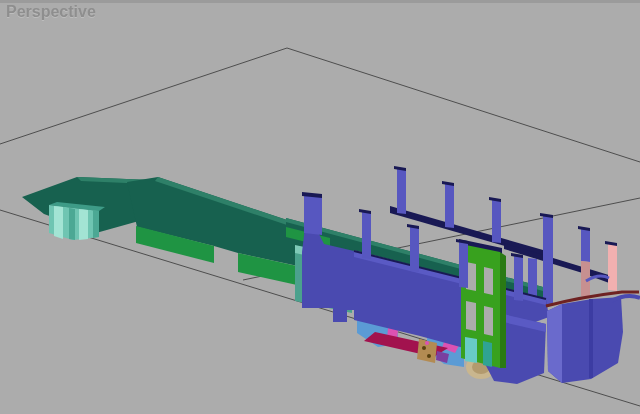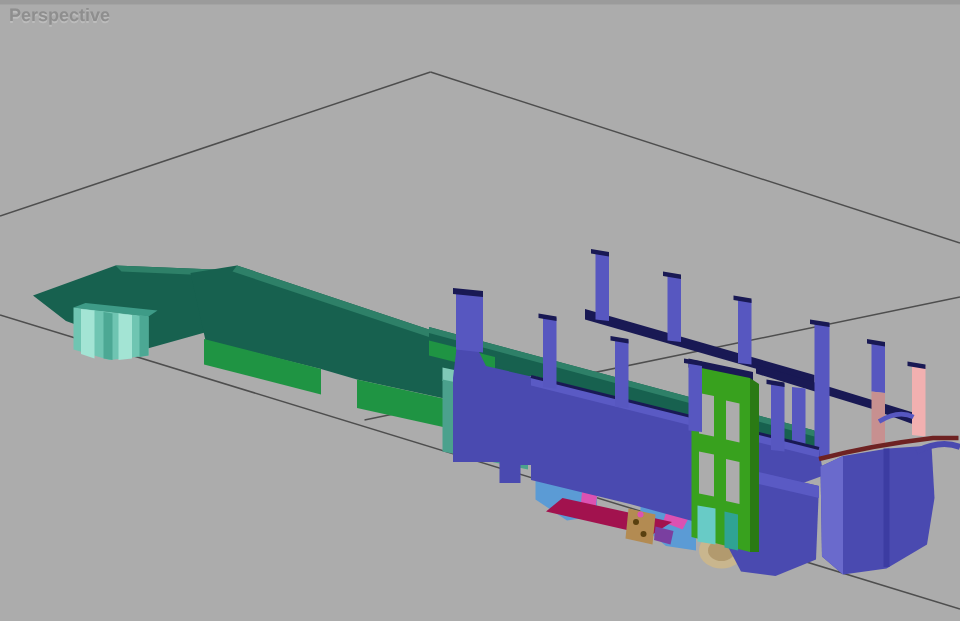--- a/index.html
+++ b/index.html
@@ -1,19 +1,19 @@
 <!DOCTYPE html>
 <html style="--c-background: #acacac; --c-frame_top: #9b9b9b; --c-label_text: #8e8e8e; --c-grid_line: #4e4e4e; --c-deck_teal: #17614f; --c-deck_teal_light: #2e8068; --c-deck_green: #1f9443; --c-bumper_top: #3e9b87; --c-bumper_light: #a3e4d4; --c-bumper_mid: #6fc5b2; --c-bumper_dark: #4ca894; --c-channel_light: #7fc9b7; --c-channel_teal: #4ba18d; --c-channel_shadow: #173f38; --c-channel_inner: #2e8a78; --c-edge_navy: #191954; --c-post_blue: #5757c0; --c-body_blue: #4a4ab0; --c-body_blue_light: #6a6acc; --c-body_blue_stripe: #5a5ac4; --c-body_blue_dark: #3c3ca2; --c-ladder_green: #38a11e; --c-ladder_green_dark: #2a7a14; --c-recess_cyan: #68cbc6; --c-recess_teal: #2fa393; --c-fender_blue: #5b9bd5; --c-suspension_magenta: #dc52b2; --c-suspension_crimson: #a2124e; --c-axle_tan: #b38b52; --c-axle_dot: #59400f; --c-wheel_tan: #c9b68e; --c-wheel_hub: #b29a6e; --c-post_pink: #f2b0b0; --c-post_tan_pink: #c79090; --c-rail_maroon: #6e2222; --c-accent_purple: #7a3fa0;"><head>
 <meta charset="utf-8">
 <style>
   html,body{margin:0;padding:0;background:#888;}
   .viewport{position:relative;width:640px;height:414px;overflow:hidden;
     font-family:"Liberation Sans","DejaVu Sans",sans-serif;
     background:var(--c-background,#acacac);}
-  .vp-label{position:absolute;left:6px;top:3px;font-size:12px;font-weight:bold;
+  .vp-label{position:absolute;left:6px;top:3px;font-size:16px;font-weight:bold;
     color:var(--c-label_text,#8e8e8e);text-shadow:0 1px 0 #bdbdbd;user-select:none;}
   svg{position:absolute;left:0;top:0;display:block;}
 </style>
 </head>
 <body>
 
 <div class="viewport">
 
   <svg width="640" height="414" viewBox="0 0 640 414">
 

